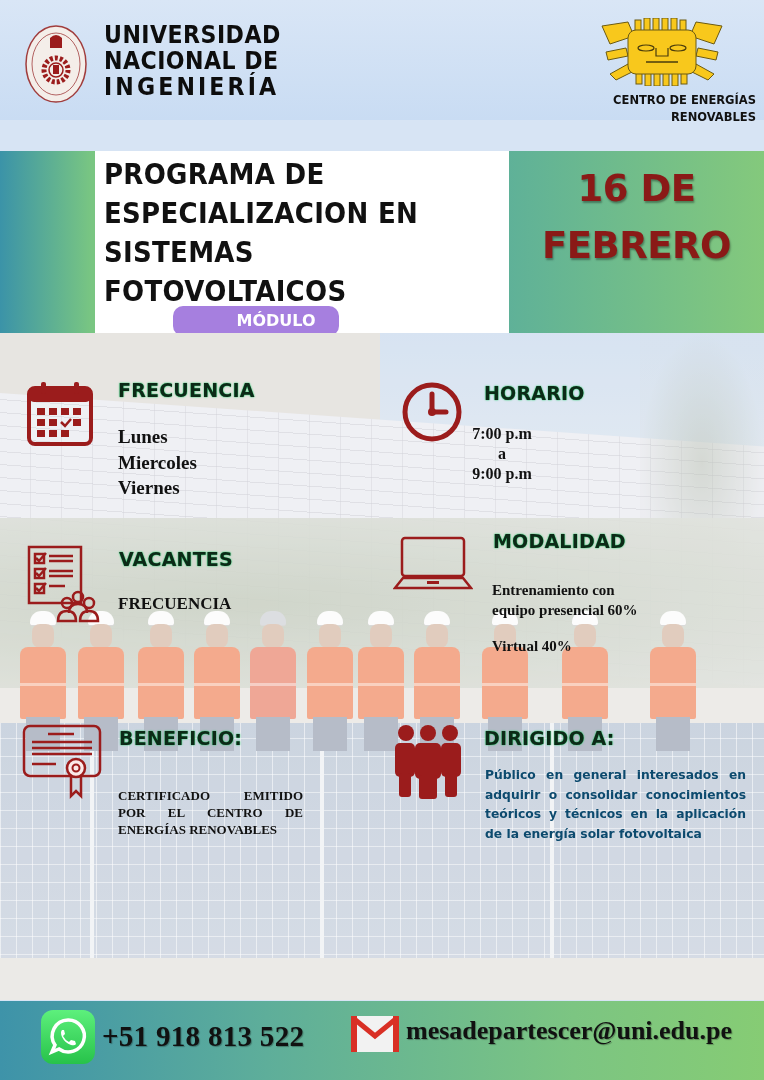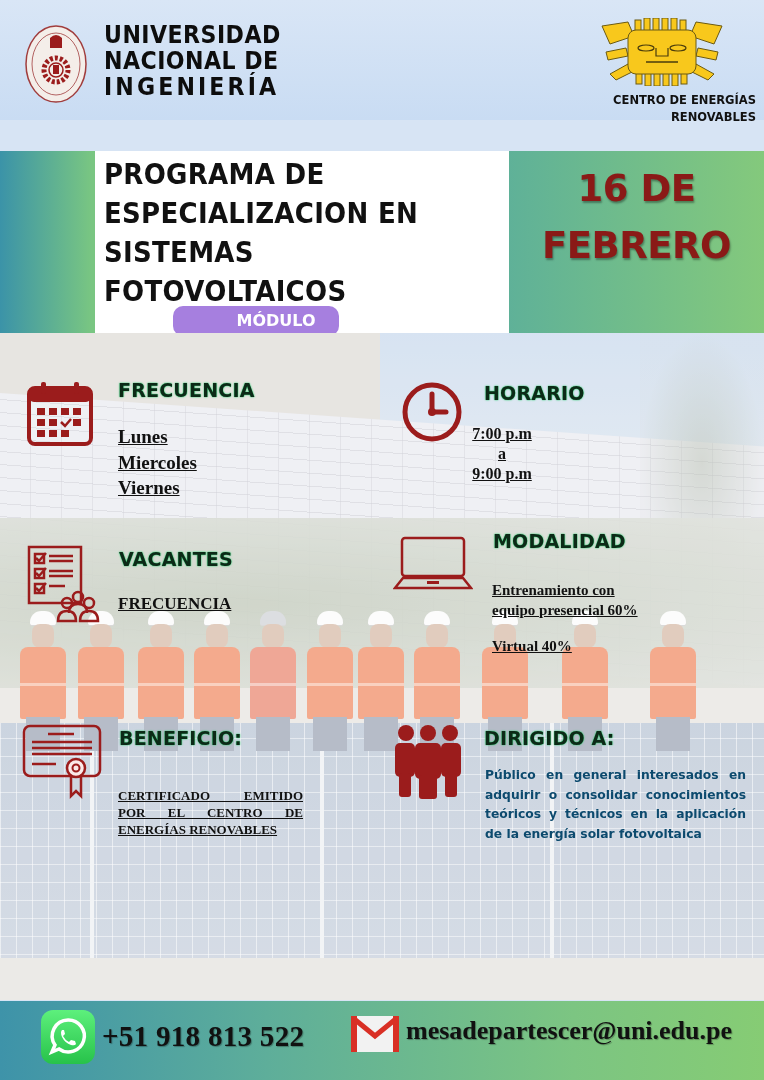--- a/index.html
+++ b/index.html
@@ -109,21 +109,21 @@
   .person .legs { position: absolute; left: 8px; top: 106px; width: 34px; height: 34px; background: #9aa3b3; }
   .photo .veil { position: absolute; inset: 0; background: rgba(255,255,255,0.28); }
 
   
   .icon { position: absolute; }
   .h {
     position: absolute; font-family: "DejaVu Sans", sans-serif; font-weight: bold;
     font-size: 19px; color: #0c2a17; letter-spacing: 0.2px;
     text-shadow: 0 0 2px #3bd07a, 0 0 1px #3bd07a;
   }
-  .serif { position: absolute; font-family: "Liberation Serif", serif; font-weight: bold; color: #111; text-decoration: underline; }
+  .serif { position: absolute; font-family: "Liberation Serif", serif; font-weight: bold; color: #111; }
   .sans-j {
     position: absolute; font-family: "DejaVu Sans", sans-serif; font-weight: bold; color: #0c4a6e;
     font-size: 12.3px; line-height: 19.5px; text-align: justify; text-align-last: left;
   }
 
   
   .footer {
     position: absolute; left: 0; top: 1001px; width: 764px; height: 79px;
     background: linear-gradient(90deg, #3e93a9 0%, #5eae9a 35%, #7cc582 75%, #86cc74 100%);
   }

